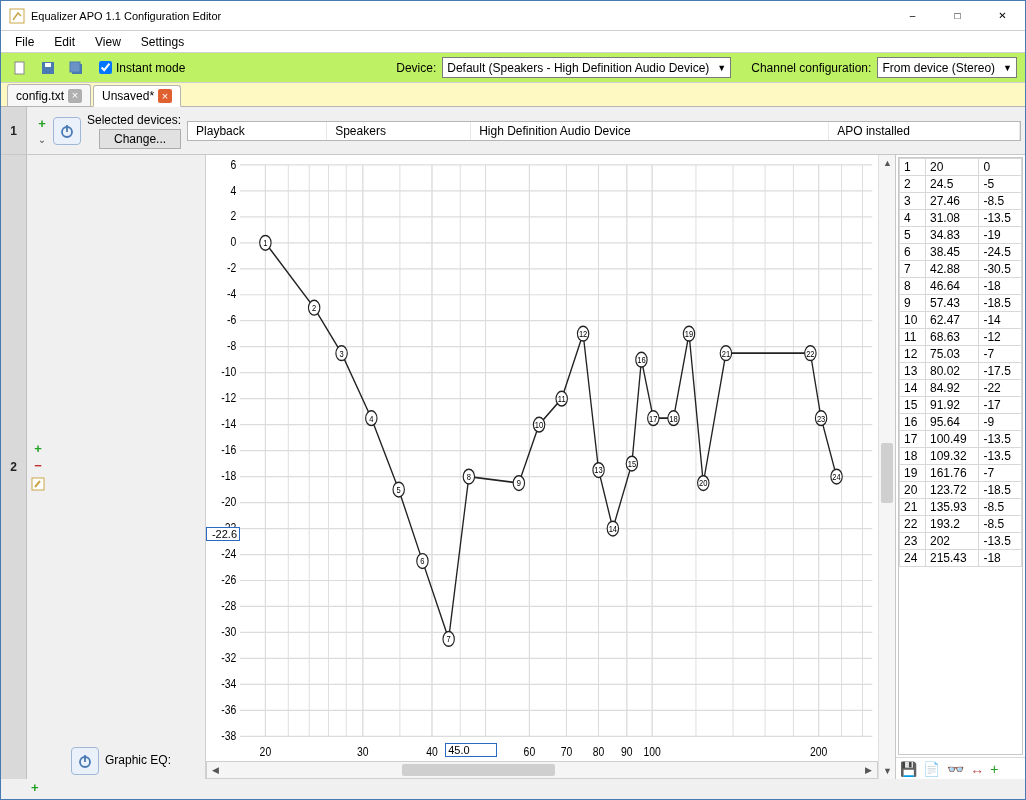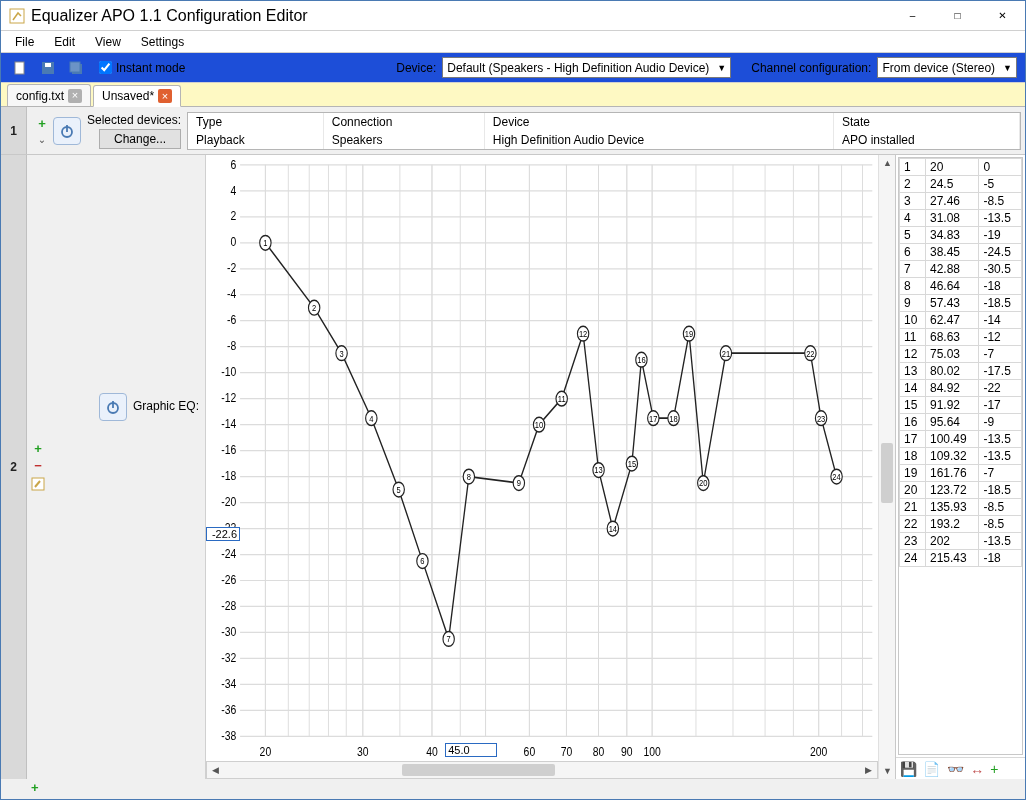--- a/index.html
+++ b/index.html
@@ -1,25 +1,25 @@
 <!DOCTYPE html>
 <html><head>
 <meta charset="utf-8">
 <style>
   * { box-sizing: border-box; }
   html, body { margin:0; padding:0; font-family: "Segoe UI", Tahoma, sans-serif; font-size: 12px; color:#000; background:#fff; }
   .window { width:1026px; height:800px; border:1px solid #4a7ab3; display:flex; flex-direction:column; background:#f0f0f0; }
   .titlebar { height:30px; background:#fff; display:flex; align-items:center; padding:0 8px; border-bottom:1px solid #d0d0d0;}
   .titlebar .icon { width:16px; height:16px; margin-right:6px; display:inline-flex; align-items:center; justify-content:center;}
-  .title-text { flex:1; font-size:16px; }
+  .title-text { flex:1; font-size:11px; }
   .win-controls { display:flex; gap:0; margin-right:-8px;}
   .win-btn { width:45px; height:29px; display:flex; align-items:center; justify-content:center; font-family: "Segoe UI Symbol", sans-serif; font-size:10px; }
   .menubar { height:22px; background:#fff; display:flex; align-items:center; padding:0 4px; border-bottom:1px solid #d0d0d0;}
   .menubar span { padding:2px 10px; }
-  .toolbar { height:30px; background:#1d4ed8; display:flex; align-items:center; padding:2px 8px; border-bottom:1px solid #d0d0d0; gap:6px;}
+  .toolbar { height:30px; background:#bef264; display:flex; align-items:center; padding:2px 8px; border-bottom:1px solid #d0d0d0; gap:6px;}
   .tool-icon { width:22px; height:22px; display:flex; align-items:center; justify-content:center; border:1px solid transparent; border-radius:2px;}
   .checkbox { display:flex; align-items:center; gap:4px; margin-left:6px; }
   .checkbox input { margin:0; }
   .toolbar-spacer { flex:1; }
   .combo { height:21px; border:1px solid #7a7a7a; background:#fff; display:flex; align-items:center; padding:0 4px; font-size:12px; gap:4px;}
   .combo .arrow { font-size:9px; margin-left:4px;}
   .tabs { height:24px; background:#fef9c3; display:flex; align-items:flex-end; border-bottom:1px solid #b5b5b5; padding-left:6px;}
   .tab { height:22px; padding:0 8px; display:flex; align-items:center; gap:4px; border:1px solid #b5b5b5; border-bottom:none; background:#f7f7f7; border-radius:3px 3px 0 0; margin-right:2px; font-size:12px;}
   .tab.active{ background:#fff; border-bottom:1px solid #fff; position:relative; top:1px;}
   .tab .close-x { width:14px;height:14px;border-radius:2px;display:flex;align-items:center;justify-content:center;font-size:11px;color:#fff;background:#b0b0b0;line-height:1;}
@@ -36,21 +36,21 @@
   .power-btn { width:28px;height:28px;border:1px solid #9fb8d8;border-radius:4px;background:#eaf1fb;display:flex;align-items:center;justify-content:center;color:#4a7ab3;}
   .dev-block{display:flex;align-items:center;gap:8px;margin-left:6px;}
   .dev-label{font-size:12px;}
   .change-btn{border:1px solid #adadad;background:#e1e1e1;padding:2px 14px;font-size:12px;}
   .dev-table{border:1px solid #b5b5b5;background:#fff;flex:1;margin-left:6px;}
   .dev-table table{border-collapse:collapse;width:100%;}
   .dev-table th,.dev-table td{text-align:left;padding:2px 8px;font-weight:normal;font-size:12px;border-right:1px solid #e8e8e8;}
   .dev-table th{color:#000;}
   
   .row2-body{flex:1;display:flex;align-items:stretch;padding:0;}
-  .left-controls{width:156px;display:flex;flex-direction:column;align-items:flex-end;padding:4px 6px;gap:0;}
+  .left-controls{width:156px;display:flex;align-items:flex-end;padding:4px 6px;gap:16px;}
   .left-controls .label{font-size:12px;margin-bottom:2px;}
   .left-controls .radios{display:flex;flex-direction:column;gap:2px;margin-top:auto;}
   .left-controls .radio{display:flex;align-items:center;gap:4px;font-size:12px;}
   .chart-area{flex:1;display:flex;flex-direction:column;border-left:1px solid #d0d0d0;}
   .chart-wrap{flex:1;position:relative;background:#fff;}
   svg.chart{width:100%;height:100%;}
   .grid line{stroke:#dcdcdc;stroke-width:1;}
   .curve{fill:none;stroke:#222;stroke-width:1.4;}
   .pt{fill:#fff;stroke:#222;stroke-width:1.2;}
   .pt-label{font-size:8px;fill:#000;text-anchor:middle;dominant-baseline:central;}
@@ -163,26 +163,20 @@
         </div>
         <div class="dev-block">
           <div style="display:flex;flex-direction:column;align-items:flex-end;gap:2px;">
             <span class="dev-label">Selected devices:</span>
             <button class="change-btn">Change...</button>
           </div>
         </div>
         <div class="dev-table">
           <table>
             <tbody>
-                <tr>
-              <th>Type</th>
-              <th>Connection</th>
-              <th>Device</th>
-              <th>State</th>
-            </tr>
             <tr>
               <td>Playback</td>
               <td>Speakers</td>
               <td>High Definition Audio Device</td>
               <td>APO installed</td>
             </tr>
           </tbody>
             </table>
         </div>
       </div>

